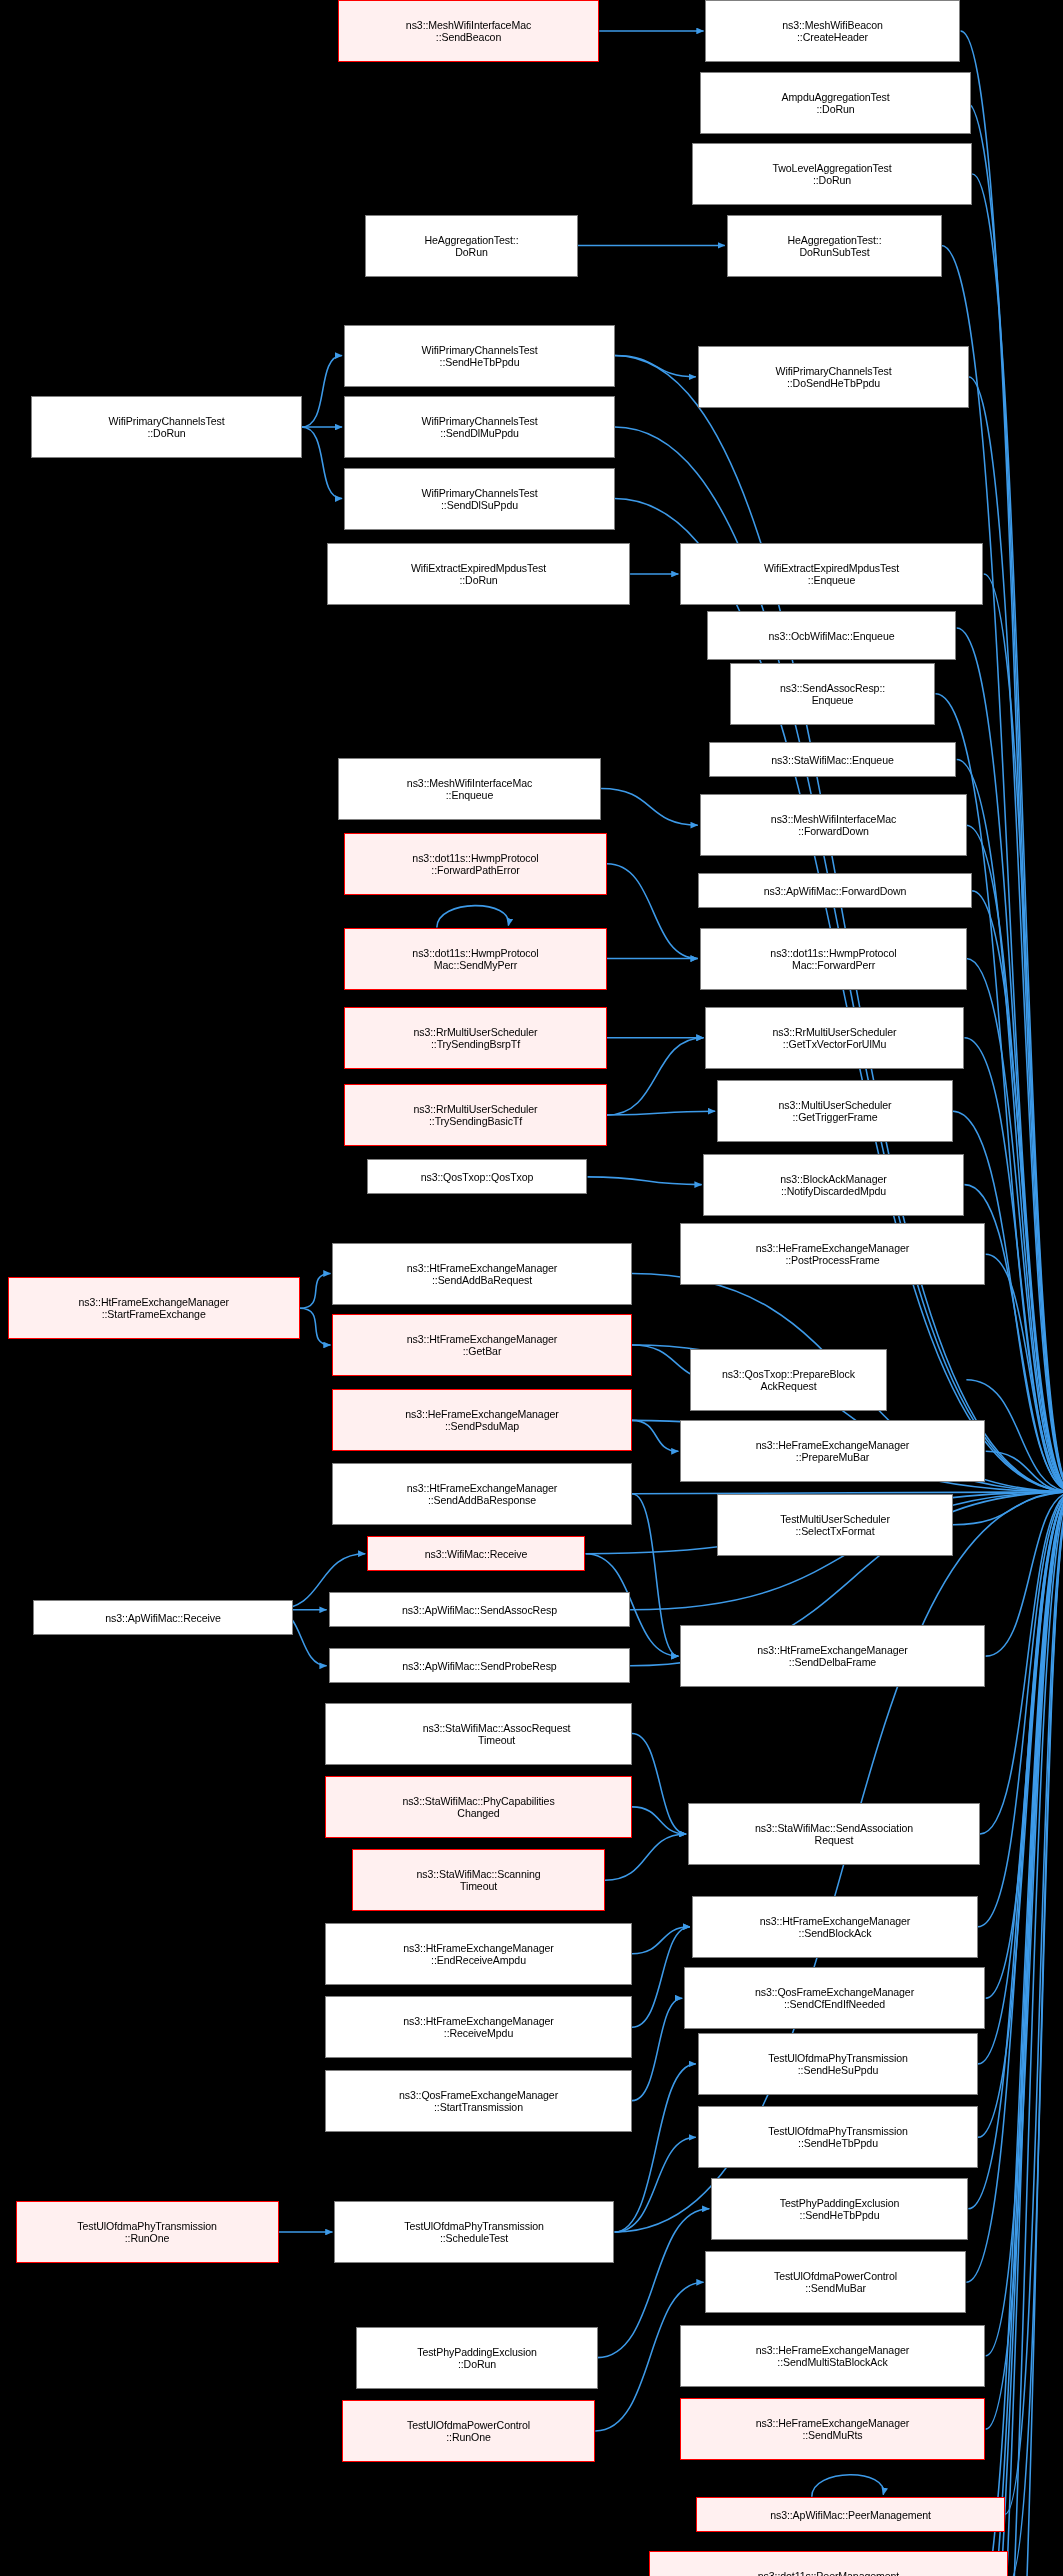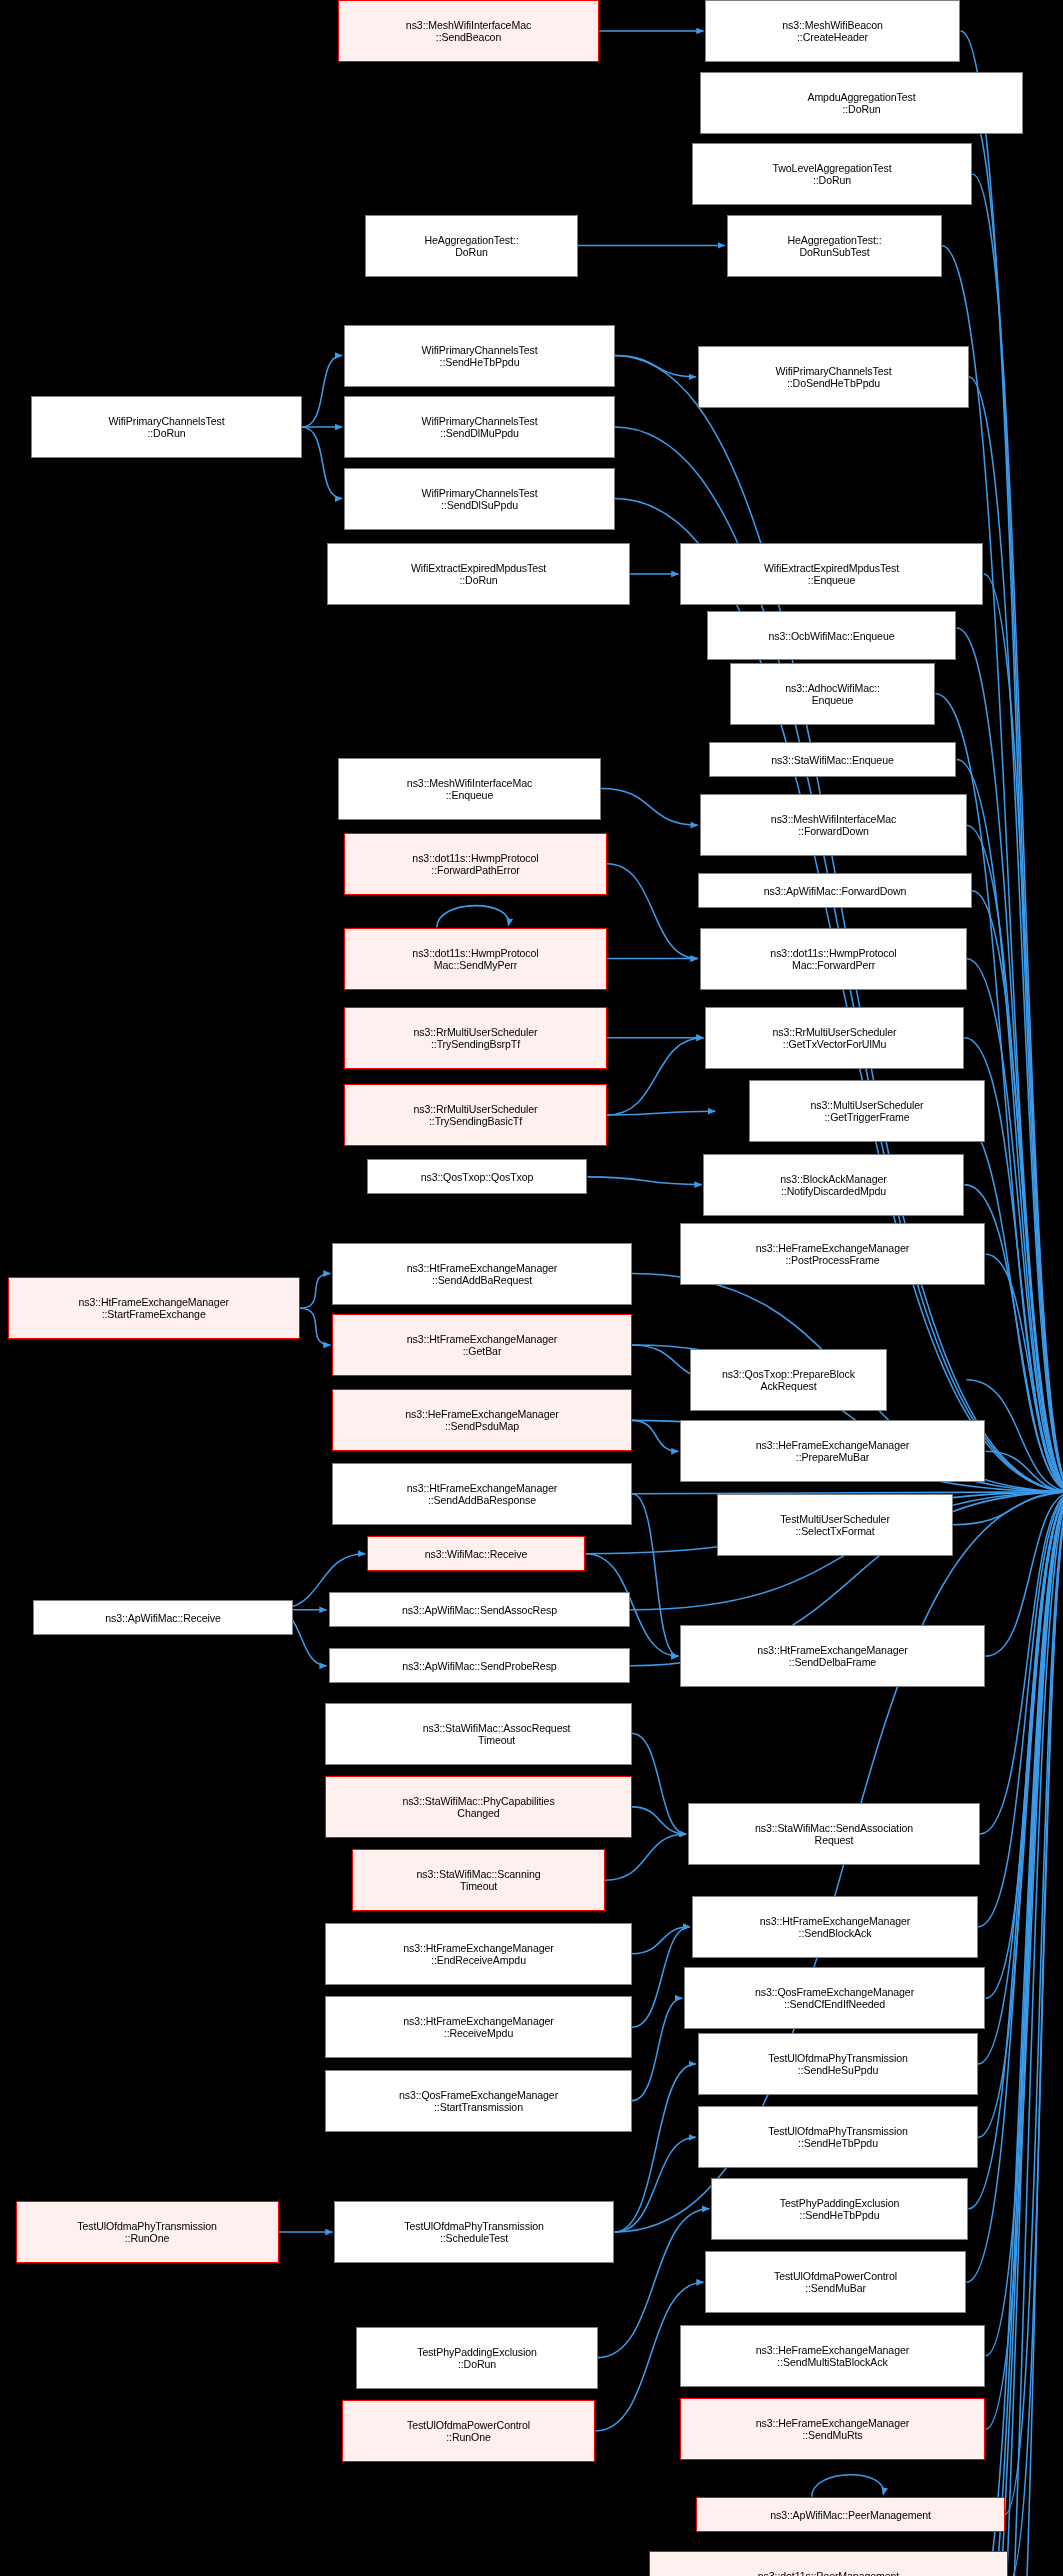--- a/index.html
+++ b/index.html
@@ -111,21 +111,21 @@
         <path class="edge" d="M 652 1724 C 905 1724, 859 1544, 1110 1544" marker-end="url(#ah)"></path>
         <path class="edge" d="M 606 1608 C 884.3 1608, 833.7 1544, 1110 1544" marker-end="url(#ah)"></path>
         <path class="edge" d="M 636 2310 C 897.8 2310, 850.2 1544, 1110 1544" marker-end="url(#ah)"></path>
       </g>
   </svg>
   <div id="node-layer">
       <div class="node hl" style="left: 338px; top: 0px; width: 261px; height: 62px;">ns3::MeshWifiInterfaceMac
 ::SendBeacon</div>
       <div class="node" style="left: 705px; top: 0px; width: 255px; height: 62px;">ns3::MeshWifiBeacon
 ::CreateHeader</div>
-      <div class="node" style="left: 700px; top: 72px; width: 323px; height: 62px;">AmpduAggregationTest
+      <div class="node" style="left: 700px; top: 72px; width: 271px; height: 62px;">AmpduAggregationTest
 ::DoRun</div>
       <div class="node" style="left: 692px; top: 143px; width: 280px; height: 62px;">TwoLevelAggregationTest
 ::DoRun</div>
       <div class="node" style="left: 365px; top: 215px; width: 213px; height: 62px;">HeAggregationTest::
 DoRun</div>
       <div class="node" style="left: 727px; top: 215px; width: 215px; height: 62px;">HeAggregationTest::
 DoRunSubTest</div>
       <div class="node" style="left: 31px; top: 396px; width: 271px; height: 62px;">WifiPrimaryChannelsTest
 ::DoRun</div>
       <div class="node" style="left: 344px; top: 325px; width: 271px; height: 62px;">WifiPrimaryChannelsTest
@@ -134,41 +134,41 @@
 ::SendDlMuPpdu</div>
       <div class="node" style="left: 344px; top: 468px; width: 271px; height: 62px;">WifiPrimaryChannelsTest
 ::SendDlSuPpdu</div>
       <div class="node" style="left: 698px; top: 346px; width: 271px; height: 62px;">WifiPrimaryChannelsTest
 ::DoSendHeTbPpdu</div>
       <div class="node" style="left: 327px; top: 543px; width: 303px; height: 62px;">WifiExtractExpiredMpdusTest
 ::DoRun</div>
       <div class="node" style="left: 680px; top: 543px; width: 303px; height: 62px;">WifiExtractExpiredMpdusTest
 ::Enqueue</div>
       <div class="node" style="left: 707px; top: 611px; width: 249px; height: 49px;">ns3::OcbWifiMac::Enqueue</div>
-      <div class="node" style="left: 730px; top: 663px; width: 205px; height: 62px;">ns3::AdhocWifiMac::
+      <div class="node" style="left: 730px; top: 663px; width: 205px; height: 62px;">ns3::SendAssocResp::
 Enqueue</div>
       <div class="node" style="left: 709px; top: 742px; width: 247px; height: 35px;">ns3::StaWifiMac::Enqueue</div>
       <div class="node" style="left: 338px; top: 758px; width: 263px; height: 62px;">ns3::MeshWifiInterfaceMac
 ::Enqueue</div>
       <div class="node" style="left: 700px; top: 794px; width: 267px; height: 62px;">ns3::MeshWifiInterfaceMac
 ::ForwardDown</div>
       <div class="node hl" style="left: 344px; top: 833px; width: 263px; height: 62px;">ns3::dot11s::HwmpProtocol
 ::ForwardPathError</div>
       <div class="node" style="left: 698px; top: 873px; width: 274px; height: 35px;">ns3::ApWifiMac::ForwardDown</div>
       <div class="node hl" style="left: 344px; top: 928px; width: 263px; height: 62px;">ns3::dot11s::HwmpProtocol
 Mac::SendMyPerr</div>
       <div class="node" style="left: 700px; top: 928px; width: 267px; height: 62px;">ns3::dot11s::HwmpProtocol
 Mac::ForwardPerr</div>
       <div class="node hl" style="left: 344px; top: 1007px; width: 263px; height: 62px;">ns3::RrMultiUserScheduler
 ::TrySendingBsrpTf</div>
       <div class="node" style="left: 705px; top: 1007px; width: 259px; height: 62px;">ns3::RrMultiUserScheduler
 ::GetTxVectorForUlMu</div>
       <div class="node hl" style="left: 344px; top: 1084px; width: 263px; height: 62px;">ns3::RrMultiUserScheduler
 ::TrySendingBasicTf</div>
-      <div class="node" style="left: 717px; top: 1080px; width: 236px; height: 62px; margin-left: 32px;">ns3::MultiUserScheduler
+      <div class="node" style="left: 717px; top: 1080px; width: 236px; height: 62px;">ns3::MultiUserScheduler
 ::GetTriggerFrame</div>
       <div class="node" style="left: 367px; top: 1159px; width: 220px; height: 35px;">ns3::QosTxop::QosTxop</div>
       <div class="node" style="left: 703px; top: 1154px; width: 261px; height: 62px;">ns3::BlockAckManager
 ::NotifyDiscardedMpdu</div>
       <div class="node" style="left: 680px; top: 1223px; width: 305px; height: 62px;">ns3::HeFrameExchangeManager
 ::PostProcessFrame</div>
       <div class="node" style="left: 332px; top: 1243px; width: 300px; height: 62px;">ns3::HtFrameExchangeManager
 ::SendAddBaRequest</div>
       <div class="node hl" style="left: 7.7px; top: 1277px; width: 292px; height: 62px;">ns3::HtFrameExchangeManager
 ::StartFrameExchange</div>

